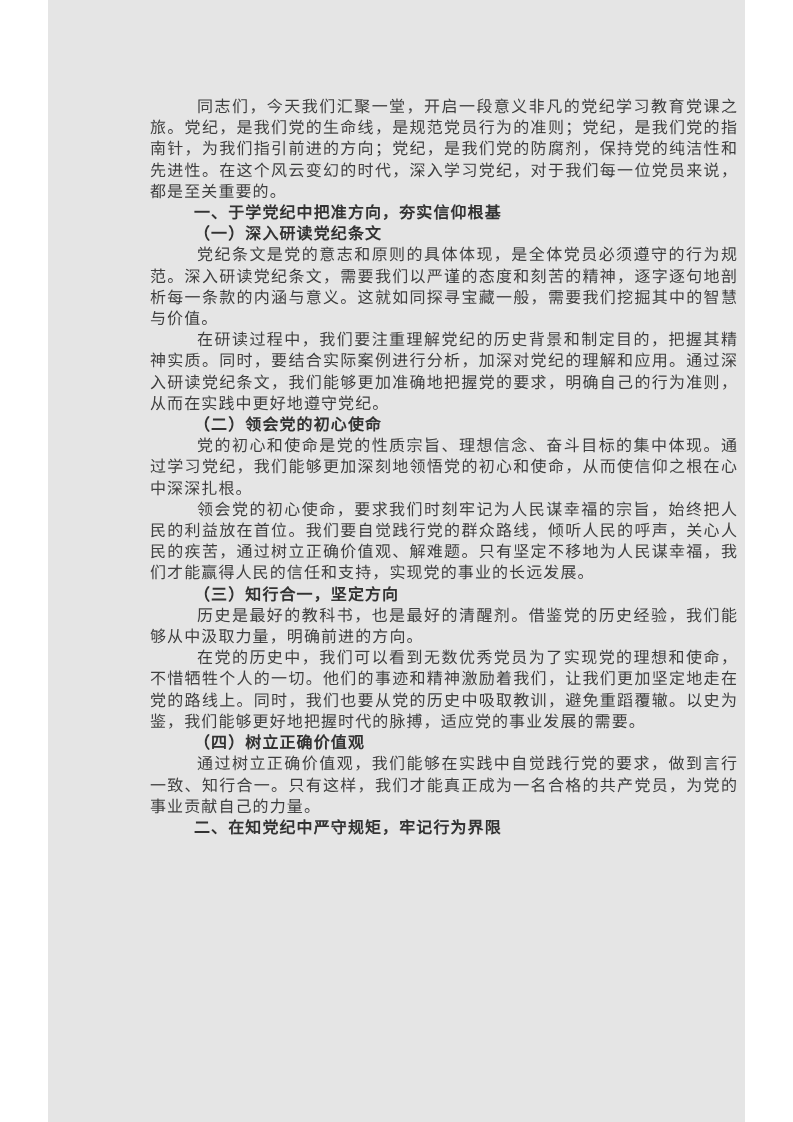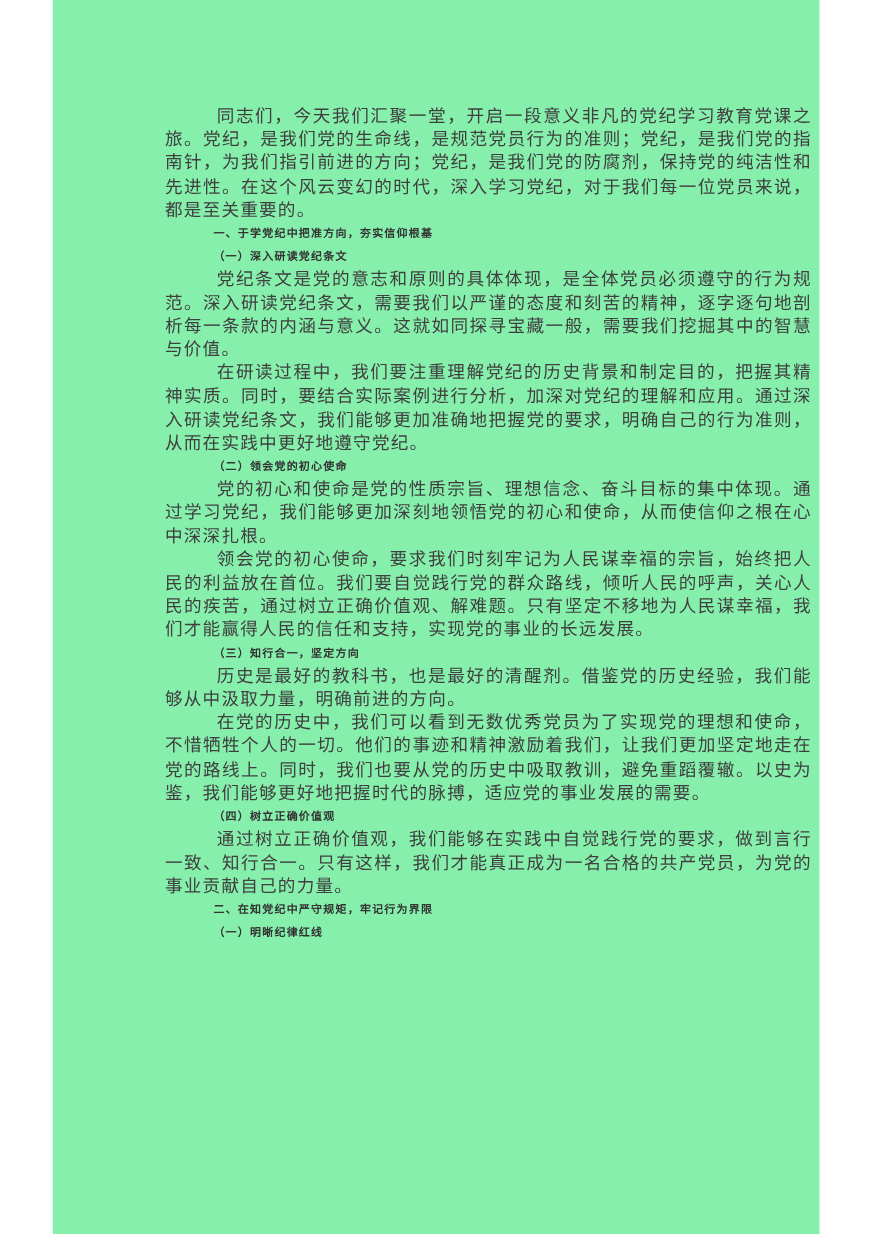--- a/index.html
+++ b/index.html
@@ -5,21 +5,21 @@
   html, body {
     margin: 0;
     padding: 0;
     background: #ffffff;
   }
   .page {
     position: relative;
     width: 697px;
     height: 1122px;
     margin: 0 auto;
-    background: #86efac;
+    background: #e5e5e5;
     box-sizing: border-box;
     padding: 96px 103px 0 102px;
     overflow: hidden;
   }
   .doc-body {
     width: 588px;
   }
   .doc-p {
     margin: 0;
     font-family: "Liberation Serif", "DejaVu Serif", serif;
@@ -28,21 +28,21 @@
     letter-spacing: 1.1px;
     color: #3f3f3f;
     text-align: justify;
     text-justify: inter-ideograph;
     text-indent: 47px;
     word-break: break-all;
   }
   .doc-h {
     margin: 0;
     font-family: "DejaVu Sans", "Liberation Sans", sans-serif;
-    font-size: 10px;
+    font-size: 16px;
     line-height: 21.2px;
     letter-spacing: 1.1px;
     color: #333333;
     font-weight: bold;
     text-align: justify;
     text-indent: 44px;
     word-break: break-all;
   }
 </style>
 </head>
@@ -57,15 +57,14 @@
       <p class="doc-p">在研读过程中，我们要注重理解党纪的历史背景和制定目的，把握其精神实质。同时，要结合实际案例进行分析，加深对党纪的理解和应用。通过深入研读党纪条文，我们能够更加准确地把握党的要求，明确自己的行为准则，从而在实践中更好地遵守党纪。</p>
       <h3 class="doc-h">（二）领会党的初心使命</h3>
       <p class="doc-p">党的初心和使命是党的性质宗旨、理想信念、奋斗目标的集中体现。通过学习党纪，我们能够更加深刻地领悟党的初心和使命，从而使信仰之根在心中深深扎根。</p>
       <p class="doc-p">领会党的初心使命，要求我们时刻牢记为人民谋幸福的宗旨，始终把人民的利益放在首位。我们要自觉践行党的群众路线，倾听人民的呼声，关心人民的疾苦，通过树立正确价值观、解难题。只有坚定不移地为人民谋幸福，我们才能赢得人民的信任和支持，实现党的事业的长远发展。</p>
       <h3 class="doc-h">（三）知行合一，坚定方向</h3>
       <p class="doc-p">历史是最好的教科书，也是最好的清醒剂。借鉴党的历史经验，我们能够从中汲取力量，明确前进的方向。</p>
       <p class="doc-p">在党的历史中，我们可以看到无数优秀党员为了实现党的理想和使命，不惜牺牲个人的一切。他们的事迹和精神激励着我们，让我们更加坚定地走在党的路线上。同时，我们也要从党的历史中吸取教训，避免重蹈覆辙。以史为鉴，我们能够更好地把握时代的脉搏，适应党的事业发展的需要。</p>
       <h3 class="doc-h">（四）树立正确价值观</h3>
       <p class="doc-p">通过树立正确价值观，我们能够在实践中自觉践行党的要求，做到言行一致、知行合一。只有这样，我们才能真正成为一名合格的共产党员，为党的事业贡献自己的力量。</p>
       <h3 class="doc-h">二、在知党纪中严守规矩，牢记行为界限</h3>
-      <h3 class="doc-h">（一）明晰纪律红线</h3>
     </div>
 </div>
 
 </body></html>

